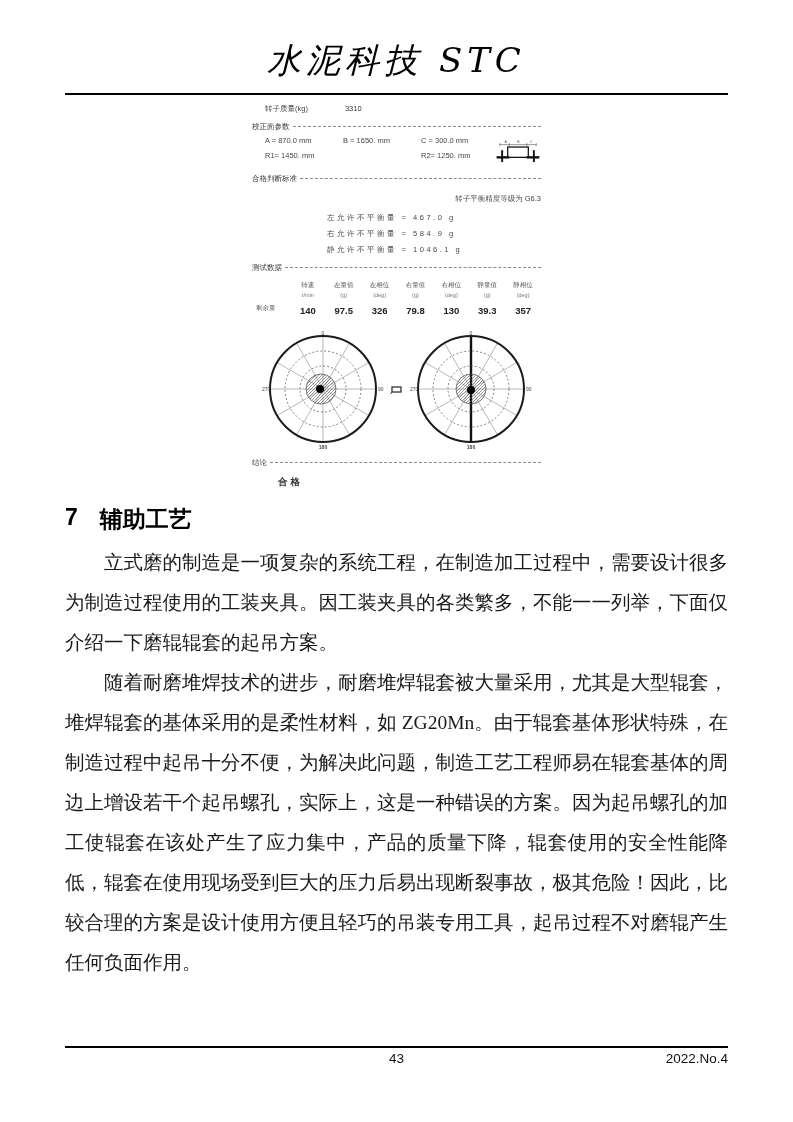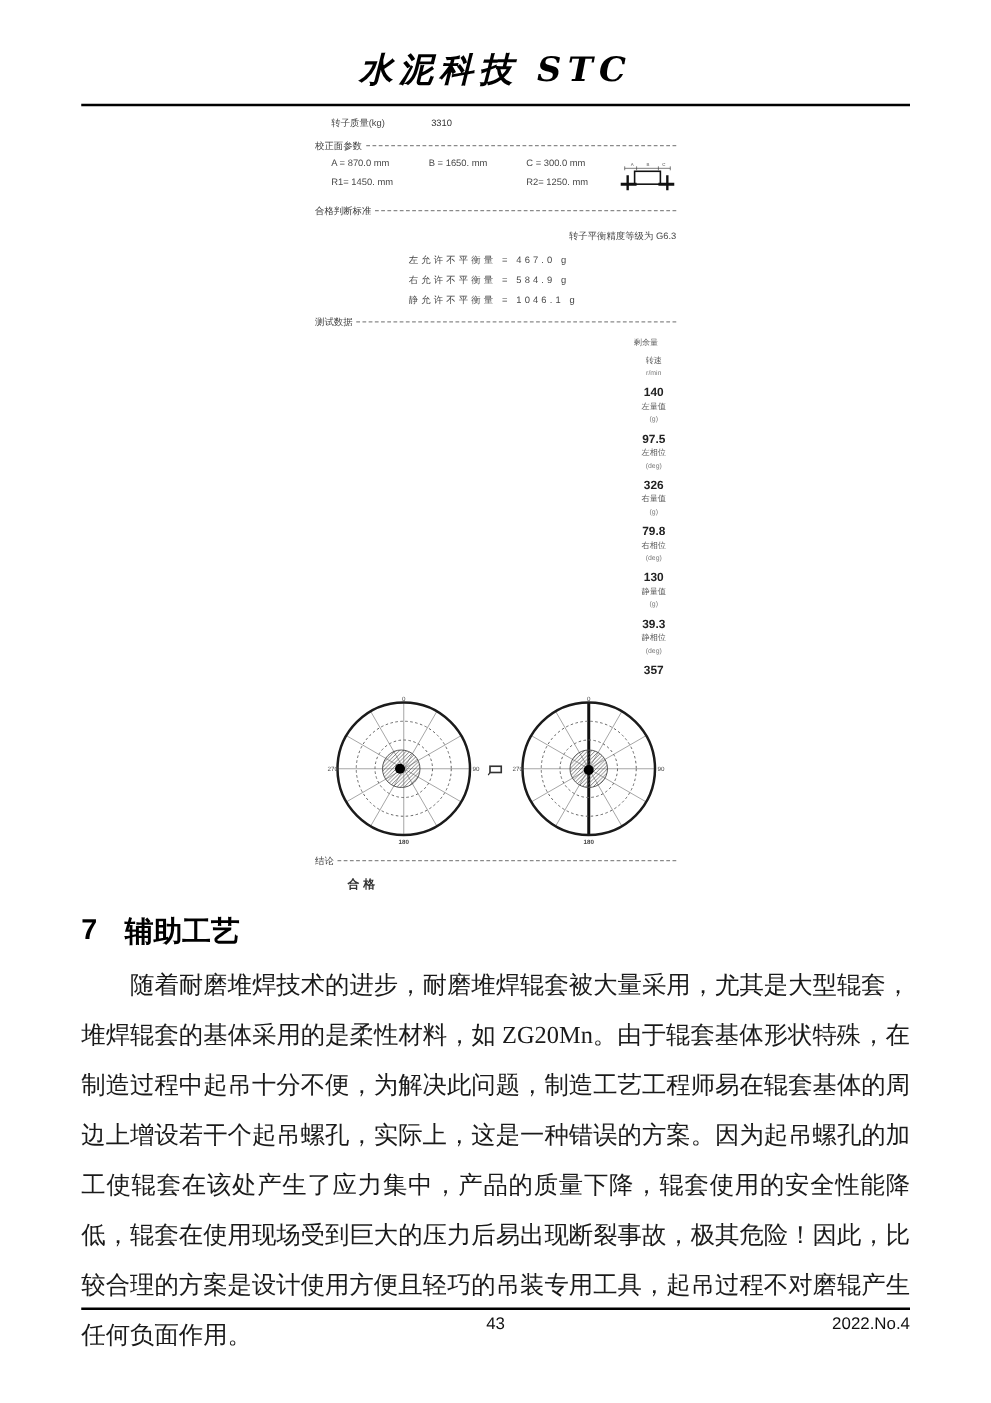--- a/index.html
+++ b/index.html
@@ -4,21 +4,21 @@
 <style>
   html,body{margin:0;padding:0;}
   body{
     width:793px;height:1122px;background:#ffffff;position:relative;
     font-family:"Liberation Serif","DejaVu Serif",serif;color:#151515;
     overflow:hidden;
   }
   .page{padding:38px 65px 0 65px;}
   .journal-title{
     text-align:center;font-family:"DejaVu Serif","Liberation Serif",serif;
-    font-style:italic;font-weight:bold;font-size:27px;letter-spacing:5px;
+    font-style:italic;font-weight:normal;font-size:34px;letter-spacing:5px;
     color:#000;
   }
   .header-rule{border:none;border-top:2.3px solid #000;margin:9px 0 0 0;}
   .para{
     font-size:19.5px;line-height:40px;text-align:justify;margin:0;
     color:#1a1a1a;
   }
   .para.first{margin-top:5px;}
   .indent{text-indent:2em;}
 
@@ -31,21 +31,21 @@
   .rmass{display:flex;gap:37px;padding-left:13px;}
   .rmass .val{color:#333;}
   .sec{display:flex;align-items:center;gap:3px;margin-top:7px;color:#3d3d3d;font-size:7.5px;}
   .sec .dash{flex:1;border-top:1px dashed #8a8a8a;height:0;}
   .dims{display:flex;margin-top:3px;padding-left:13px;align-items:flex-start;}
   .dims .cols{display:grid;grid-template-columns:78px 78px 72px;row-gap:4px;}
   .schematic{margin-left:2px;margin-top:1px;}
   .grade-line{text-align:right;margin-top:9px;color:#474747;}
   .tols{margin-top:8px;padding-left:75px;}
   .tols div{margin-top:5px;letter-spacing:2.5px;}
-  .ttable{display:flex;margin-top:6px;padding-left:4px;align-items:flex-end;flex-direction:column;}
+  .ttable{display:flex;margin-top:6px;padding-left:4px;align-items:flex-end;}
   .rowlab{font-size:6.5px;color:#555;width:34px;padding-bottom:3px;}
   .tcol{width:36px;text-align:center;}
   .tcol .h{font-size:6.5px;color:#555;}
   .tcol .u{font-size:5.5px;color:#777;}
   .tcol .v{font-size:9.5px;font-weight:bold;color:#222;margin-top:4px;}
   .charts{display:flex;align-items:center;justify-content:center;gap:6px;margin-top:14px;}
   .concl-val{font-weight:bold;font-size:9.5px;color:#333;letter-spacing:3px;margin:8px 0 2px 26px;}
 
   .fig-caption{
     text-align:center;font-family:"Liberation Sans","DejaVu Sans",sans-serif;
@@ -233,20 +233,21 @@
     </div>
     <div class="concl-val">合格</div>
   </div>
 
 
   <div class="sec-heading">
     <span>7</span>
     <span>辅助工艺</span>
   </div>
 
+  <p class="para indent">立式磨的制造是一项复杂的系统工程，在制造加工过程中，需要设计很多为制造过程使用的工装夹具。因工装夹具的各类繁多，不能一一列举，下面仅介绍一下磨辊辊套的起吊方案。</p>
   <p class="para indent">随着耐磨堆焊技术的进步，耐磨堆焊辊套被大量采用，尤其是大型辊套，堆焊辊套的基体采用的是柔性材料，如 ZG20Mn。由于辊套基体形状特殊，在制造过程中起吊十分不便，为解决此问题，制造工艺工程师易在辊套基体的周边上增设若干个起吊螺孔，实际上，这是一种错误的方案。因为起吊螺孔的加工使辊套在该处产生了应力集中，产品的质量下降，辊套使用的安全性能降低，辊套在使用现场受到巨大的压力后易出现断裂事故，极其危险！因此，比较合理的方案是设计使用方便且轻巧的吊装专用工具，起吊过程不对磨辊产生任何负面作用。</p>
 </div>
 
 <div class="footer">
   <hr class="footer-rule">
   <div class="footer-row">
     <span class="page-num">43</span>
     <span class="issue">2022.No.4</span>
   </div>
 </div>

